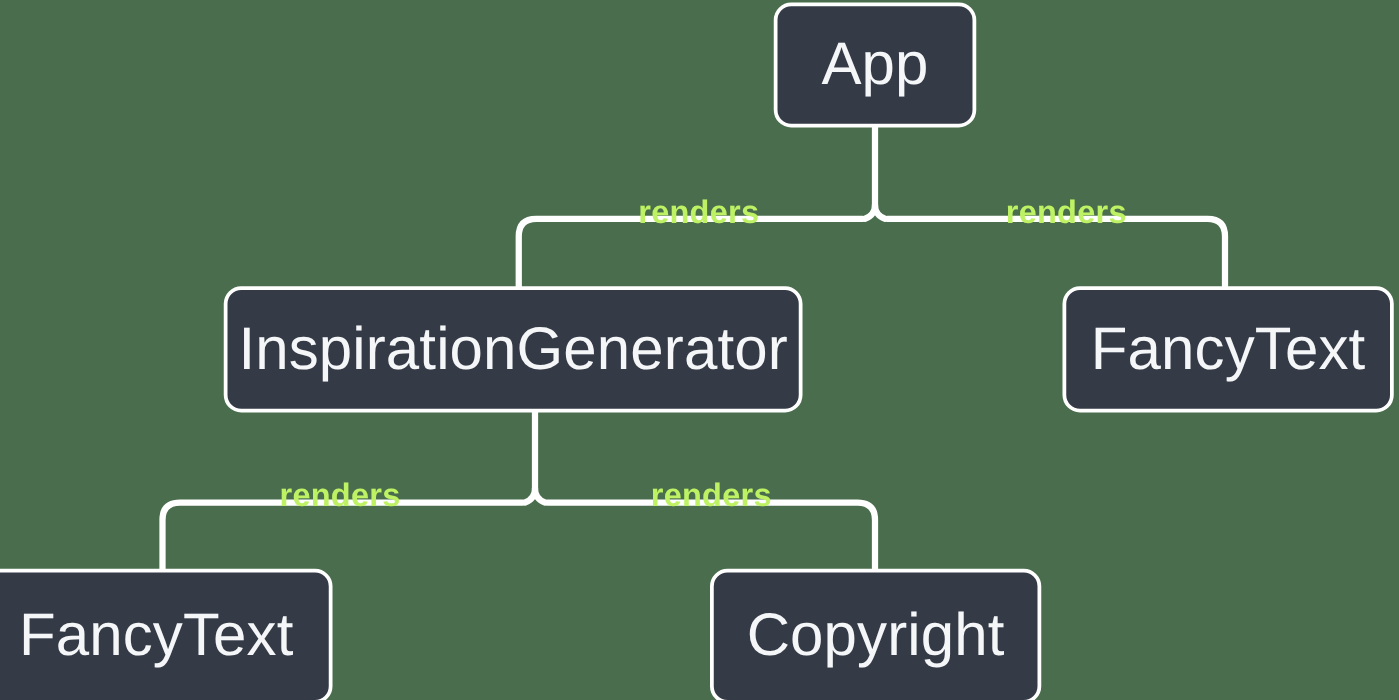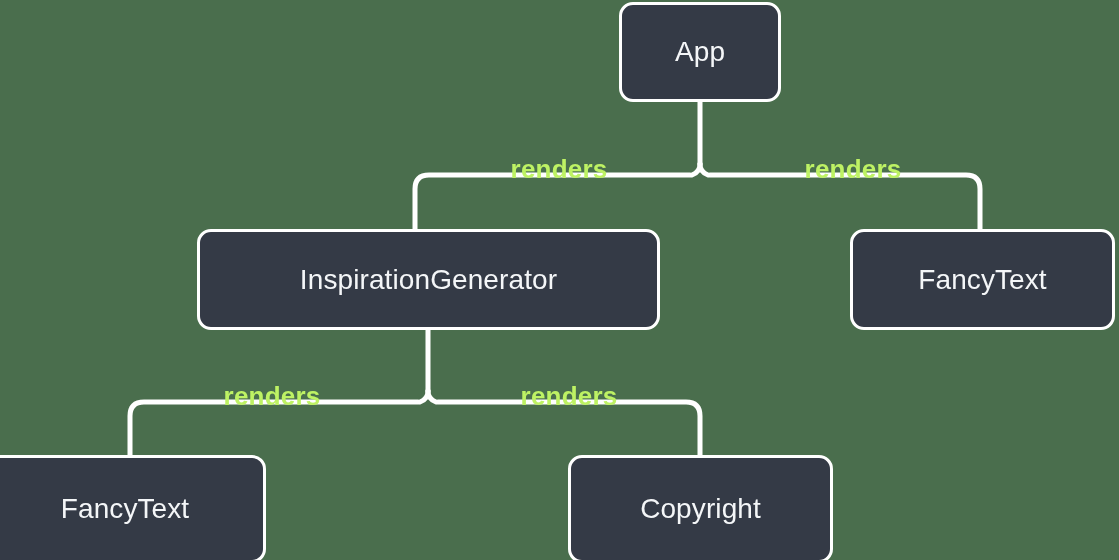--- a/index.html
+++ b/index.html
@@ -31,41 +31,41 @@
     background: #343a46;
     border: 3px solid #ffffff;
     border-radius: 14px;
     display: flex;
     align-items: center;
     justify-content: center;
     color: #f4f6f8;
     z-index: 2;
   }
   .node-label {
-    font-size: 28px;
+    font-size: 48px;
     font-weight: 400;
     letter-spacing: 0.1px;
     line-height: 1;
     white-space: nowrap;
     color: #f4f6f8;
   }
   .edge-label {
     position: absolute;
     color: #bef264;
     font-size: 26px;
     font-weight: 700;
     line-height: 1;
     white-space: nowrap;
     transform: translate(-50%, -50%);
     z-index: 3;
     letter-spacing: 0.2px;
   }
   
   #node-app        { left: 619px;  top: 2px;   width: 162px; height: 100px; border-radius: 14px; }
-  #node-inspgen    { left: 197px;  top: 229px; width: 463px; height: 101px; border-radius: 14px; }
+  #node-inspgen    { left: 179px;  top: 229px; width: 463px; height: 101px; border-radius: 14px; }
   #node-fancy-r    { left: 850px;  top: 229px; width: 265px; height: 101px; border-radius: 14px; }
   #node-fancy-bl   { left: -16px;  top: 455px; width: 282px; height: 108px; border-radius: 14px; }
   #node-copyright  { left: 568px;  top: 455px; width: 265px; height: 108px; border-radius: 14px; }
   
   #lbl-top-left    { left: 559px;  top: 169px; }
   #lbl-top-right   { left: 853px;  top: 169px; }
   #lbl-bot-left    { left: 272px;  top: 396px; }
   #lbl-bot-right   { left: 569px;  top: 396px; }
 </style>
 </head>

